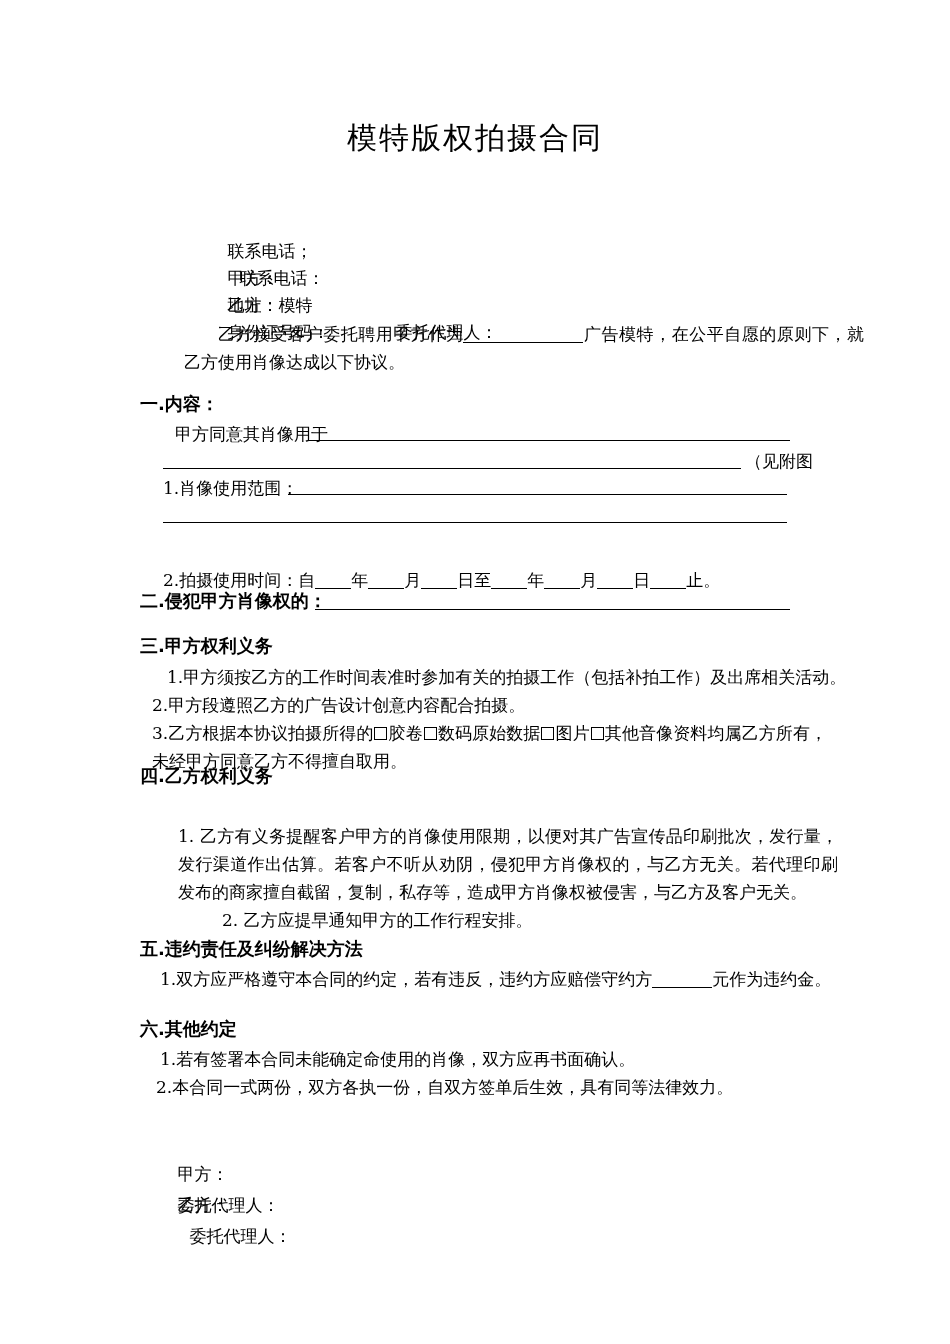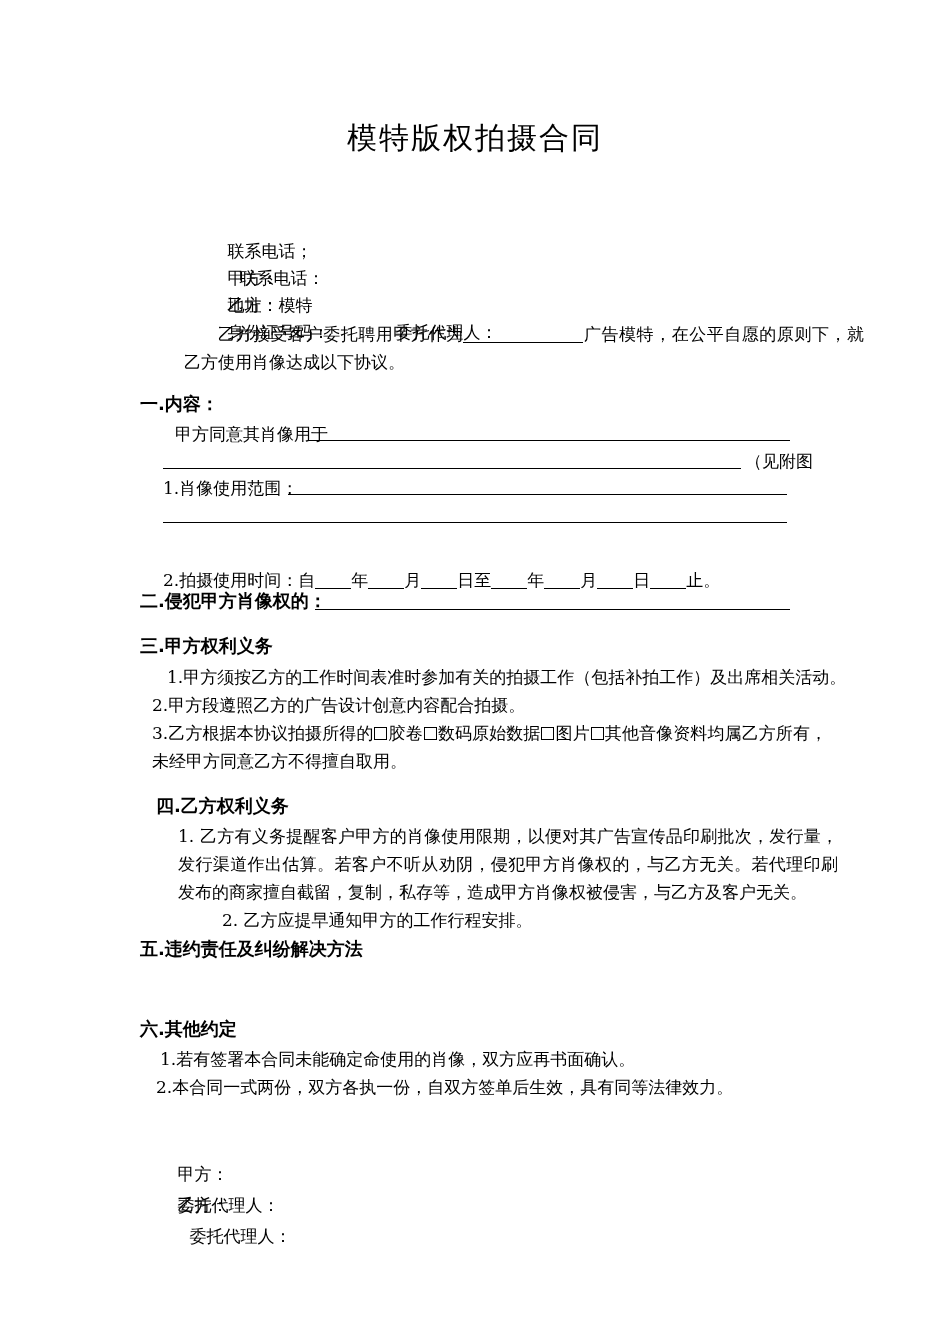--- a/index.html
+++ b/index.html
@@ -204,25 +204,28 @@
   </div>
   <div class="ul-line" style="top:609px; left:315px; width:475px;"></div>
 
   <div class="sec-head" style="top:634px;">三.甲方权利义务</div>
   <div class="item" style="top:663px; left:152px; width:690px;margin-left:15px;">1.甲方须按乙方的工作时间表准时参加有关的拍摄工作（包括补拍工作）及出席相关活动。</div>
   <div class="item" style="top:691px; left:152px; width:690px;">2.甲方段遵照乙方的广告设计创意内容配合拍摄。</div>
   <div class="item" style="top:719px; left:152px; width:675px; text-indent:0;">
     <span>3.乙方根据本协议拍摄所得的</span><span class="cbox"></span><span>胶卷</span><span class="cbox"></span><span>数码原始数据</span><span class="cbox"></span><span>图片</span><span class="cbox"></span><span>其他音像资料</span><span>均属乙方所有，未经甲方同意乙方不得擅自取用。</span>
   </div>
 
-  <div class="sec-head" style="top:794px;margin-left:16px;">四.乙方权利义务</div>
+  <div class="sec-head" style="top:764px;">四.乙方权利义务</div>
   <div class="item" style="top:822px; left:178px; width:660px; text-indent:0;">1. 乙方有义务提醒客户甲方的肖像使用限期，以便对其广告宣传品印刷批次，发行量，发行渠道作出估算。若客户不听从劝阴，侵犯甲方肖像权的，与乙方无关。若代理印刷发布的商家擅自截留，复制，私存等，造成甲方肖像权被侵害，与乙方及客户无关。</div>
   <div class="item" style="top:906px; left:186px; width:660px;margin-left:36px;">2. 乙方应提早通知甲方的工作行程安排。</div>
 
   <div class="sec-head" style="top:937px;">五.违约责任及纠纷解决方法</div>
+  <div class="item" style="top:965px; left:160px; width:700px; white-space:nowrap;">
+    <span>1.双方应严格遵守本合同的约定，若有违反，违约方应赔偿守约方</span><span class="blank b-md"></span><span>元作为违约金。</span>
+  </div>
 
   <div class="sec-head" style="top:1017px;">六.其他约定</div>
   <div class="item" style="top:1045px; left:160px; width:690px;">1.若有签署本合同未能确定命使用的肖像，双方应再书面确认。</div>
   <div class="item" style="top:1073px; left:156px; width:690px;">2.本合同一式两份，双方各执一份，自双方签单后生效，具有同等法律效力。</div>
 
   <div class="sign-block">
     <div class="sign-row">
       <span class="sign-left">甲方：</span>
       <span class="sign-right">乙方：</span>
     </div>

